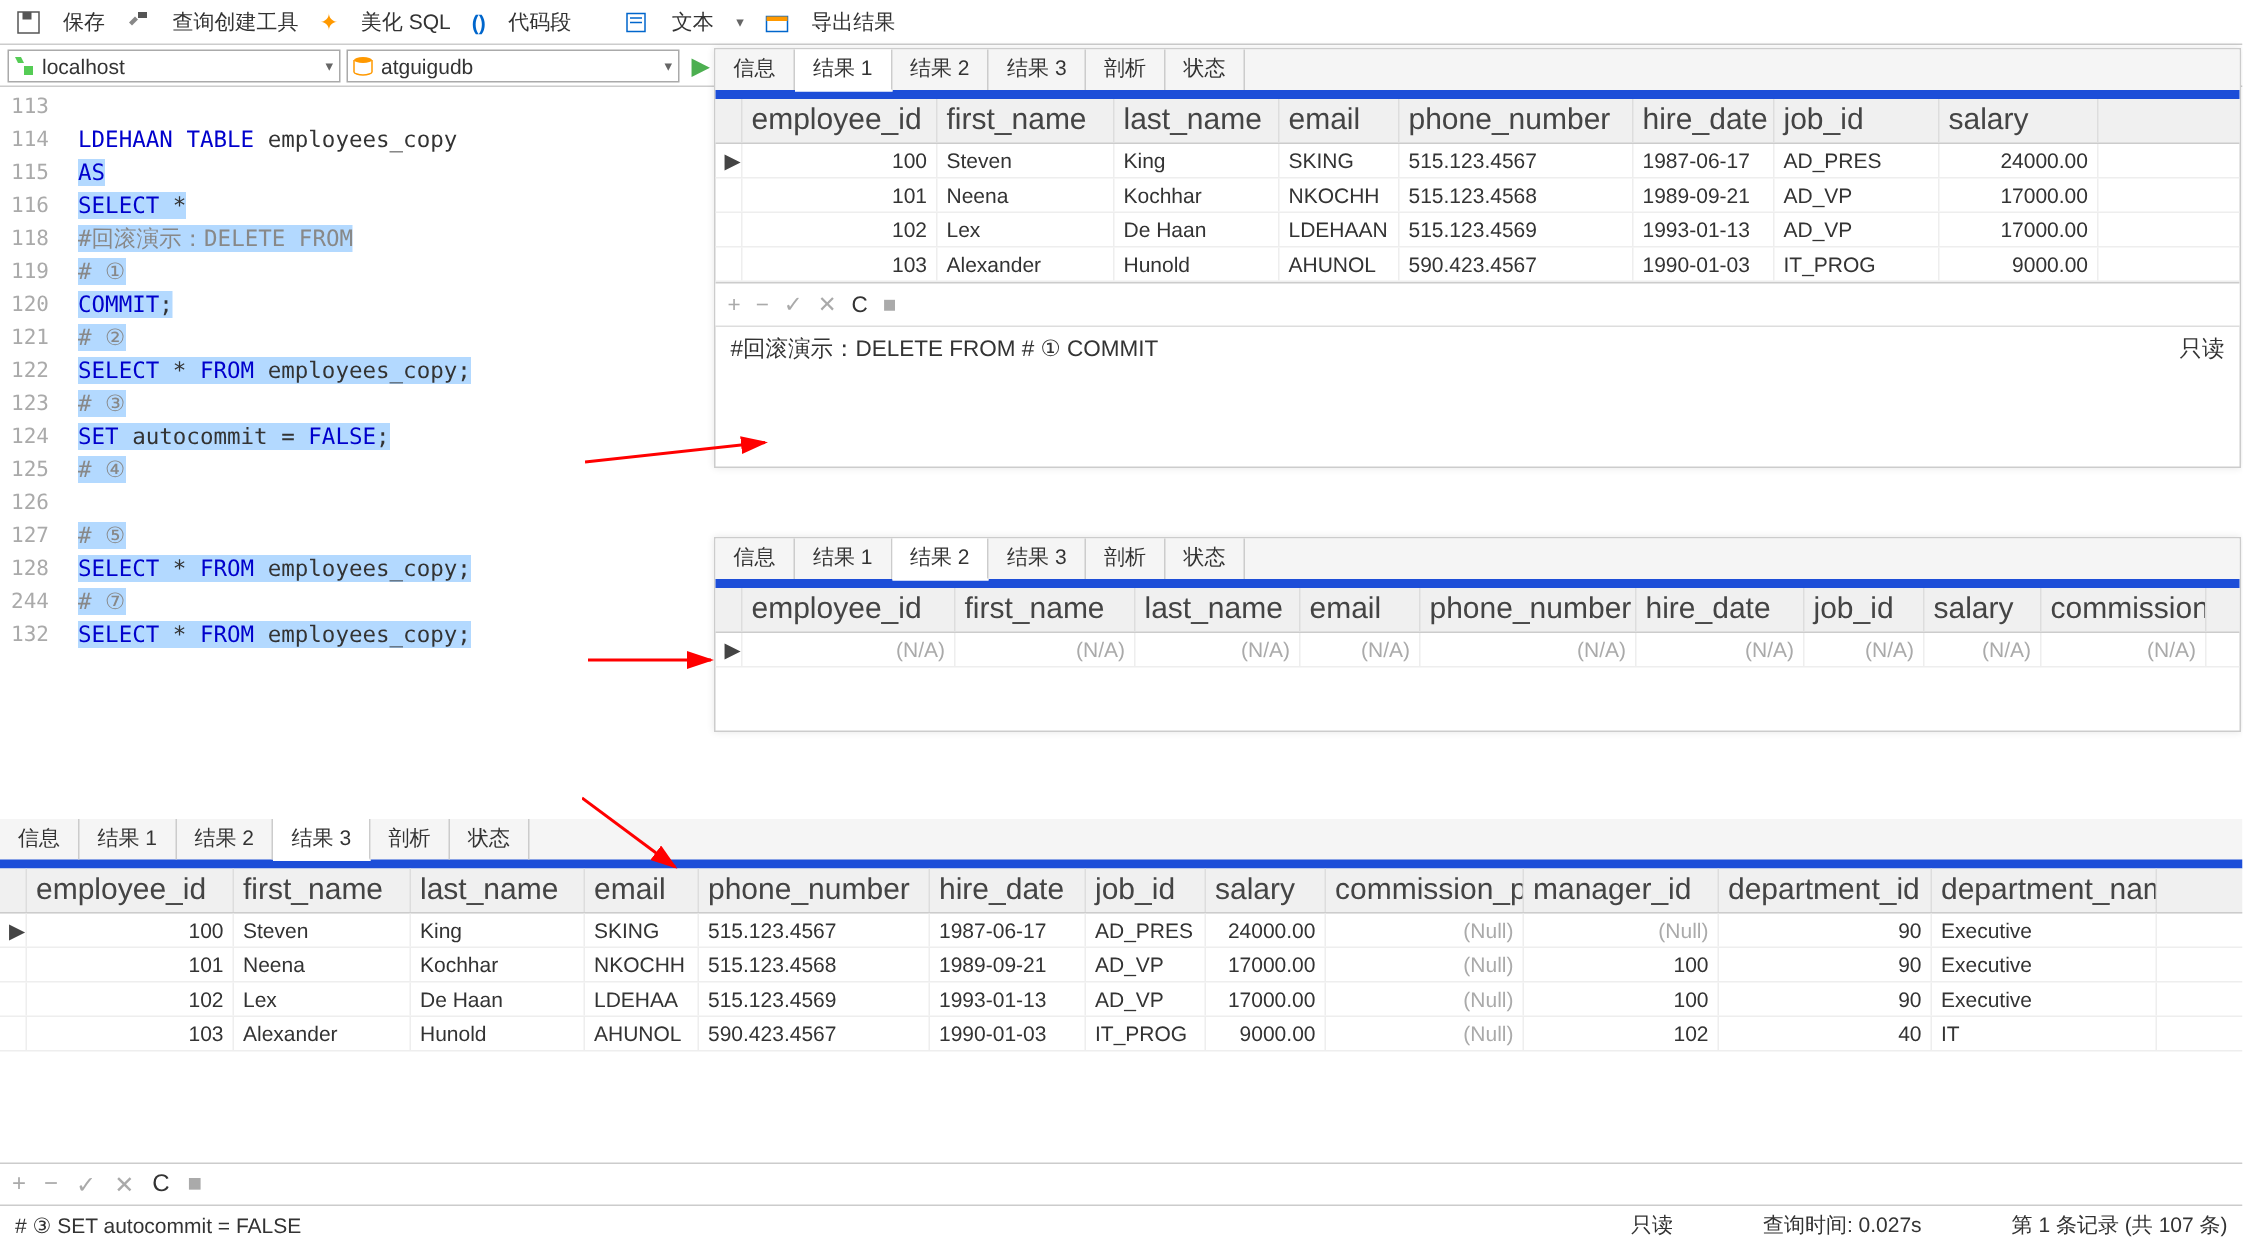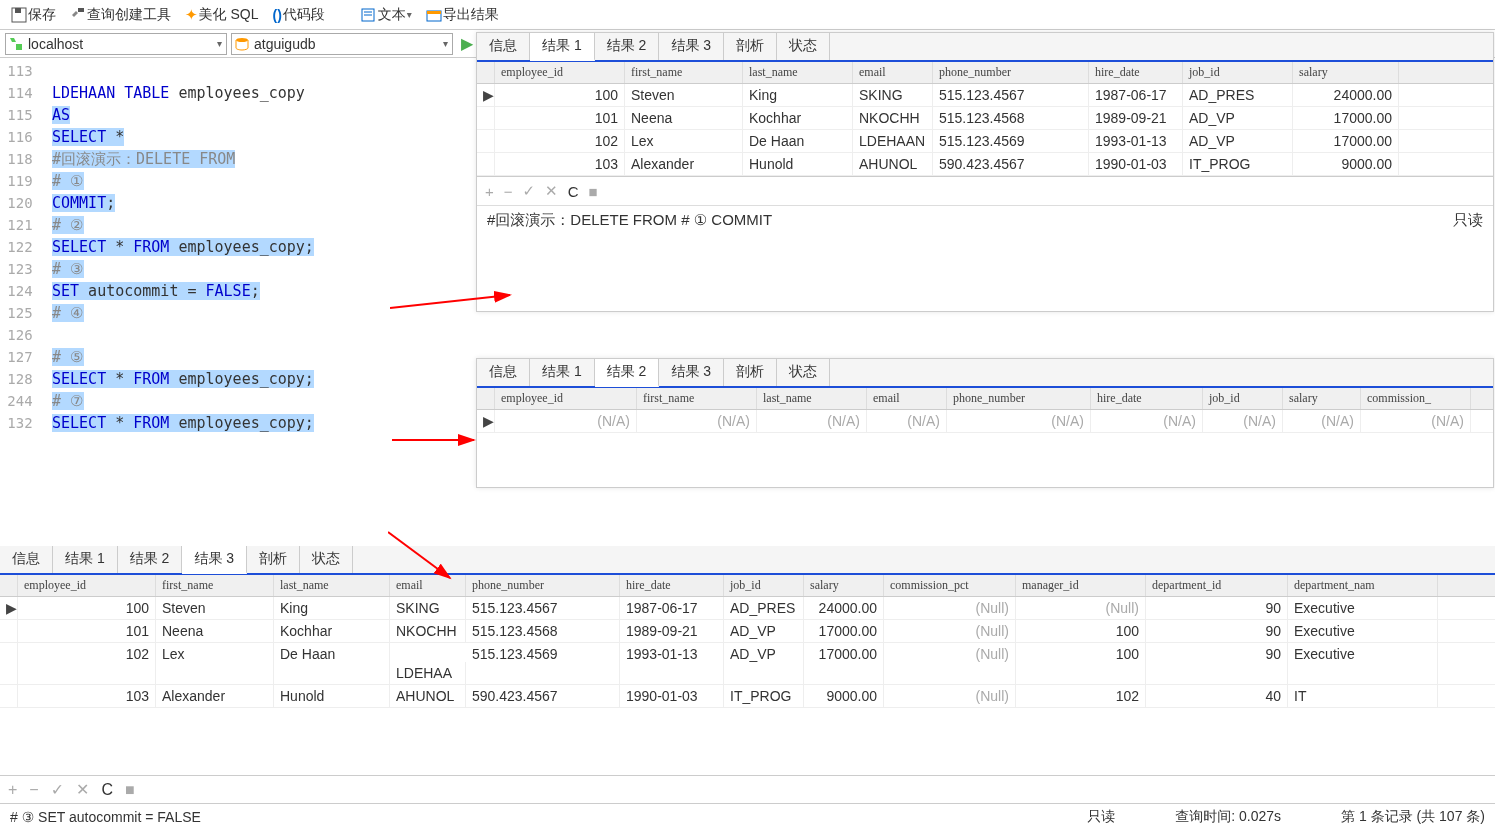--- a/index.html
+++ b/index.html
@@ -1,40 +1,40 @@
 <!DOCTYPE html>
 <html><head>
 <meta charset="utf-8">
 <style>
 * { box-sizing: border-box; margin: 0; padding: 0; }
 body { font-family: "Microsoft YaHei", Arial, sans-serif; font-size: 13px; color: #333; background: #fff; width: 1495px; height: 829px; position: relative; overflow: hidden; }
 .toolbar { display: flex; align-items: center; height: 30px; border-bottom: 1px solid #ccc; padding: 2px 5px; gap: 2px; }
-.tb-btn { display: flex; align-items: center; gap: 1px; padding: 2px 6px; cursor: pointer; font-size: 14px; }
+.tb-btn { display: flex; align-items: center; gap: 15px; padding: 2px 6px; cursor: pointer; font-size: 14px; }
 .tb-icon { width: 16px; height: 16px; display: inline-block; }
 .conn-row { display: flex; align-items: center; height: 28px; padding: 2px 5px; border-bottom: 1px solid #ccc; gap: 4px; }
 .conn-select { height: 22px; border: 1px solid #aaa; padding: 0 18px 0 22px; position: relative; font-size: 14px; display: flex; align-items: center; cursor: pointer; }
 .conn-select::after { content: "▾"; position: absolute; right: 4px; font-size: 10px; color: #666; }
 .conn-select .db-icon { position: absolute; left: 2px; width: 16px; height: 16px; }
 .play-icon { color: #4CAF50; font-size: 16px; cursor: pointer; margin-left: 4px; }
 
 .editor-area { position: absolute; left: 0; top: 60px; width: 500px; height: 490px; overflow: hidden; }
 .code-line { display: flex; font-family: Consolas, monospace; font-size: 15px; line-height: 22px; white-space: pre; }
 .gutter { width: 52px; text-align: center; padding-right: 12px; color: #aaa; user-select: none; font-size: 14px; }
 .code { flex: 1; }
 .kw { color: #0000cc; }
 .cmt { color: #888; }
 .hl { background: #b3d9ff; }
 
 .panel { position: absolute; background: #fff; border: 1px solid #ccc; box-shadow: 0 0 5px rgba(0,0,0,0.1); }
-.tabs { display: flex; border-bottom: 2px solid #1d4ed8; background: #f5f5f5; }
+.tabs { display: flex; border-bottom: 6px solid #1d4ed8; background: #f5f5f5; }
 .tab { padding: 4px 12px; border-right: 1px solid #ccc; cursor: pointer; font-size: 14px; }
 .tab.active { background: #fff; border-bottom: 2px solid #fff; margin-bottom: -1px; font-weight: 500; }
 .grid { font-size: 14px; }
 .grid-header { display: flex; background: #f0f0f0; border-bottom: 1px solid #ccc; }
-.grid-header .cell { border-right: 1px solid #ddd; padding: 3px 6px; font-size: 12px; color: #444; overflow: hidden; text-overflow: clip; white-space: nowrap; font-family: Liberation Serif, serif; }
+.grid-header .cell { border-right: 1px solid #ddd; padding: 3px 6px; font-size: 20px; color: #444; overflow: hidden; text-overflow: clip; white-space: nowrap; }
 .grid-row { display: flex; border-bottom: 1px solid #eee; }
 .grid-row .cell { border-right: 1px solid #eee; padding: 3px 6px; font-size: 14px; overflow: hidden; white-space: nowrap; }
 .row-ind { width: 18px; text-align: center; color: #444; }
 .null { color: #aaa; font-style: normal; }
 .na { color: #aaa; }
 
 .p1 { left: 476px; top: 32px; width: 1018px; height: 280px; }
 .p2 { left: 476px; top: 358px; width: 1018px; height: 130px; }
 .p3 { left: 0; top: 546px; width: 1495px; height: 222px; border: none; box-shadow: none; }
 
@@ -300,21 +300,21 @@
         <div class="cell ralign" style="width: 132px;"><span class="null">(Null)</span></div>
         <div class="cell ralign" style="width: 130px;">100</div>
         <div class="cell ralign" style="width: 142px;">90</div>
         <div class="cell" style="width: 150px;">Executive</div>
       </div>
       <div class="grid-row">
         <div class="cell row-ind"></div>
         <div class="cell ralign" style="width: 138px;">102</div>
         <div class="cell" style="width: 118px;">Lex</div>
         <div class="cell" style="width: 116px;">De Haan</div>
-        <div class="cell" style="width: 76px; margin-top: 19px;">LDEHAA</div>
+        <div class="cell" style="width: 76px;">LDEHAA</div>
         <div class="cell" style="width: 154px;">515.123.4569</div>
         <div class="cell" style="width: 104px;">1993-01-13</div>
         <div class="cell" style="width: 80px;">AD_VP</div>
         <div class="cell ralign" style="width: 80px;">17000.00</div>
         <div class="cell ralign" style="width: 132px;"><span class="null">(Null)</span></div>
         <div class="cell ralign" style="width: 130px;">100</div>
         <div class="cell ralign" style="width: 142px;">90</div>
         <div class="cell" style="width: 150px;">Executive</div>
       </div>
       <div class="grid-row">

